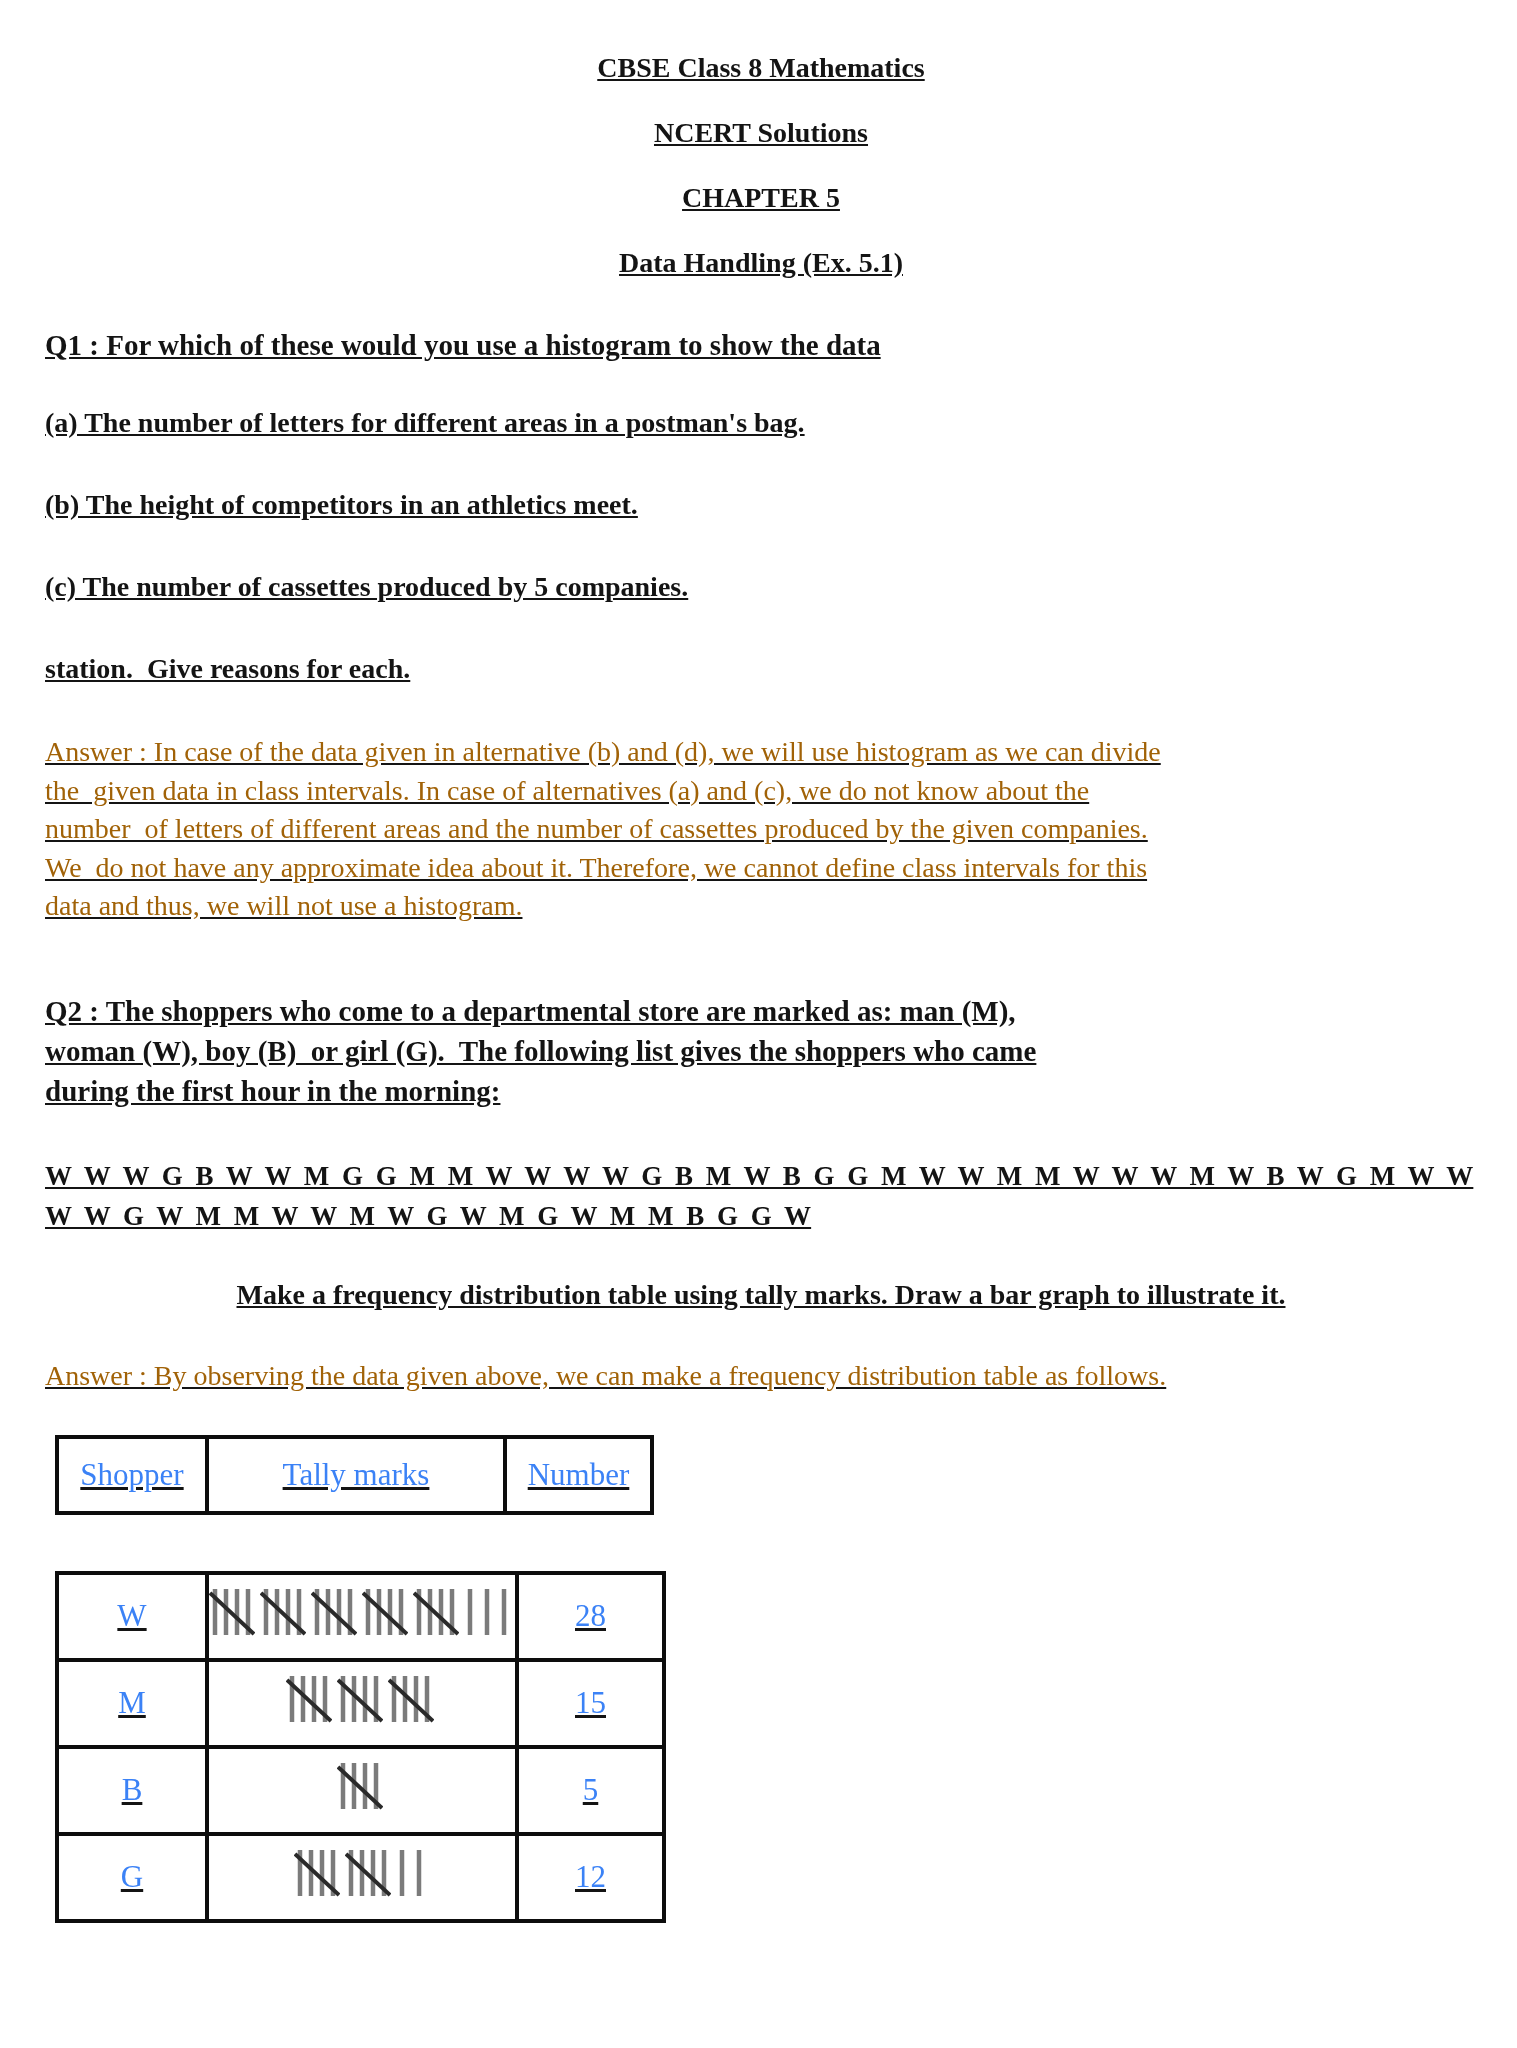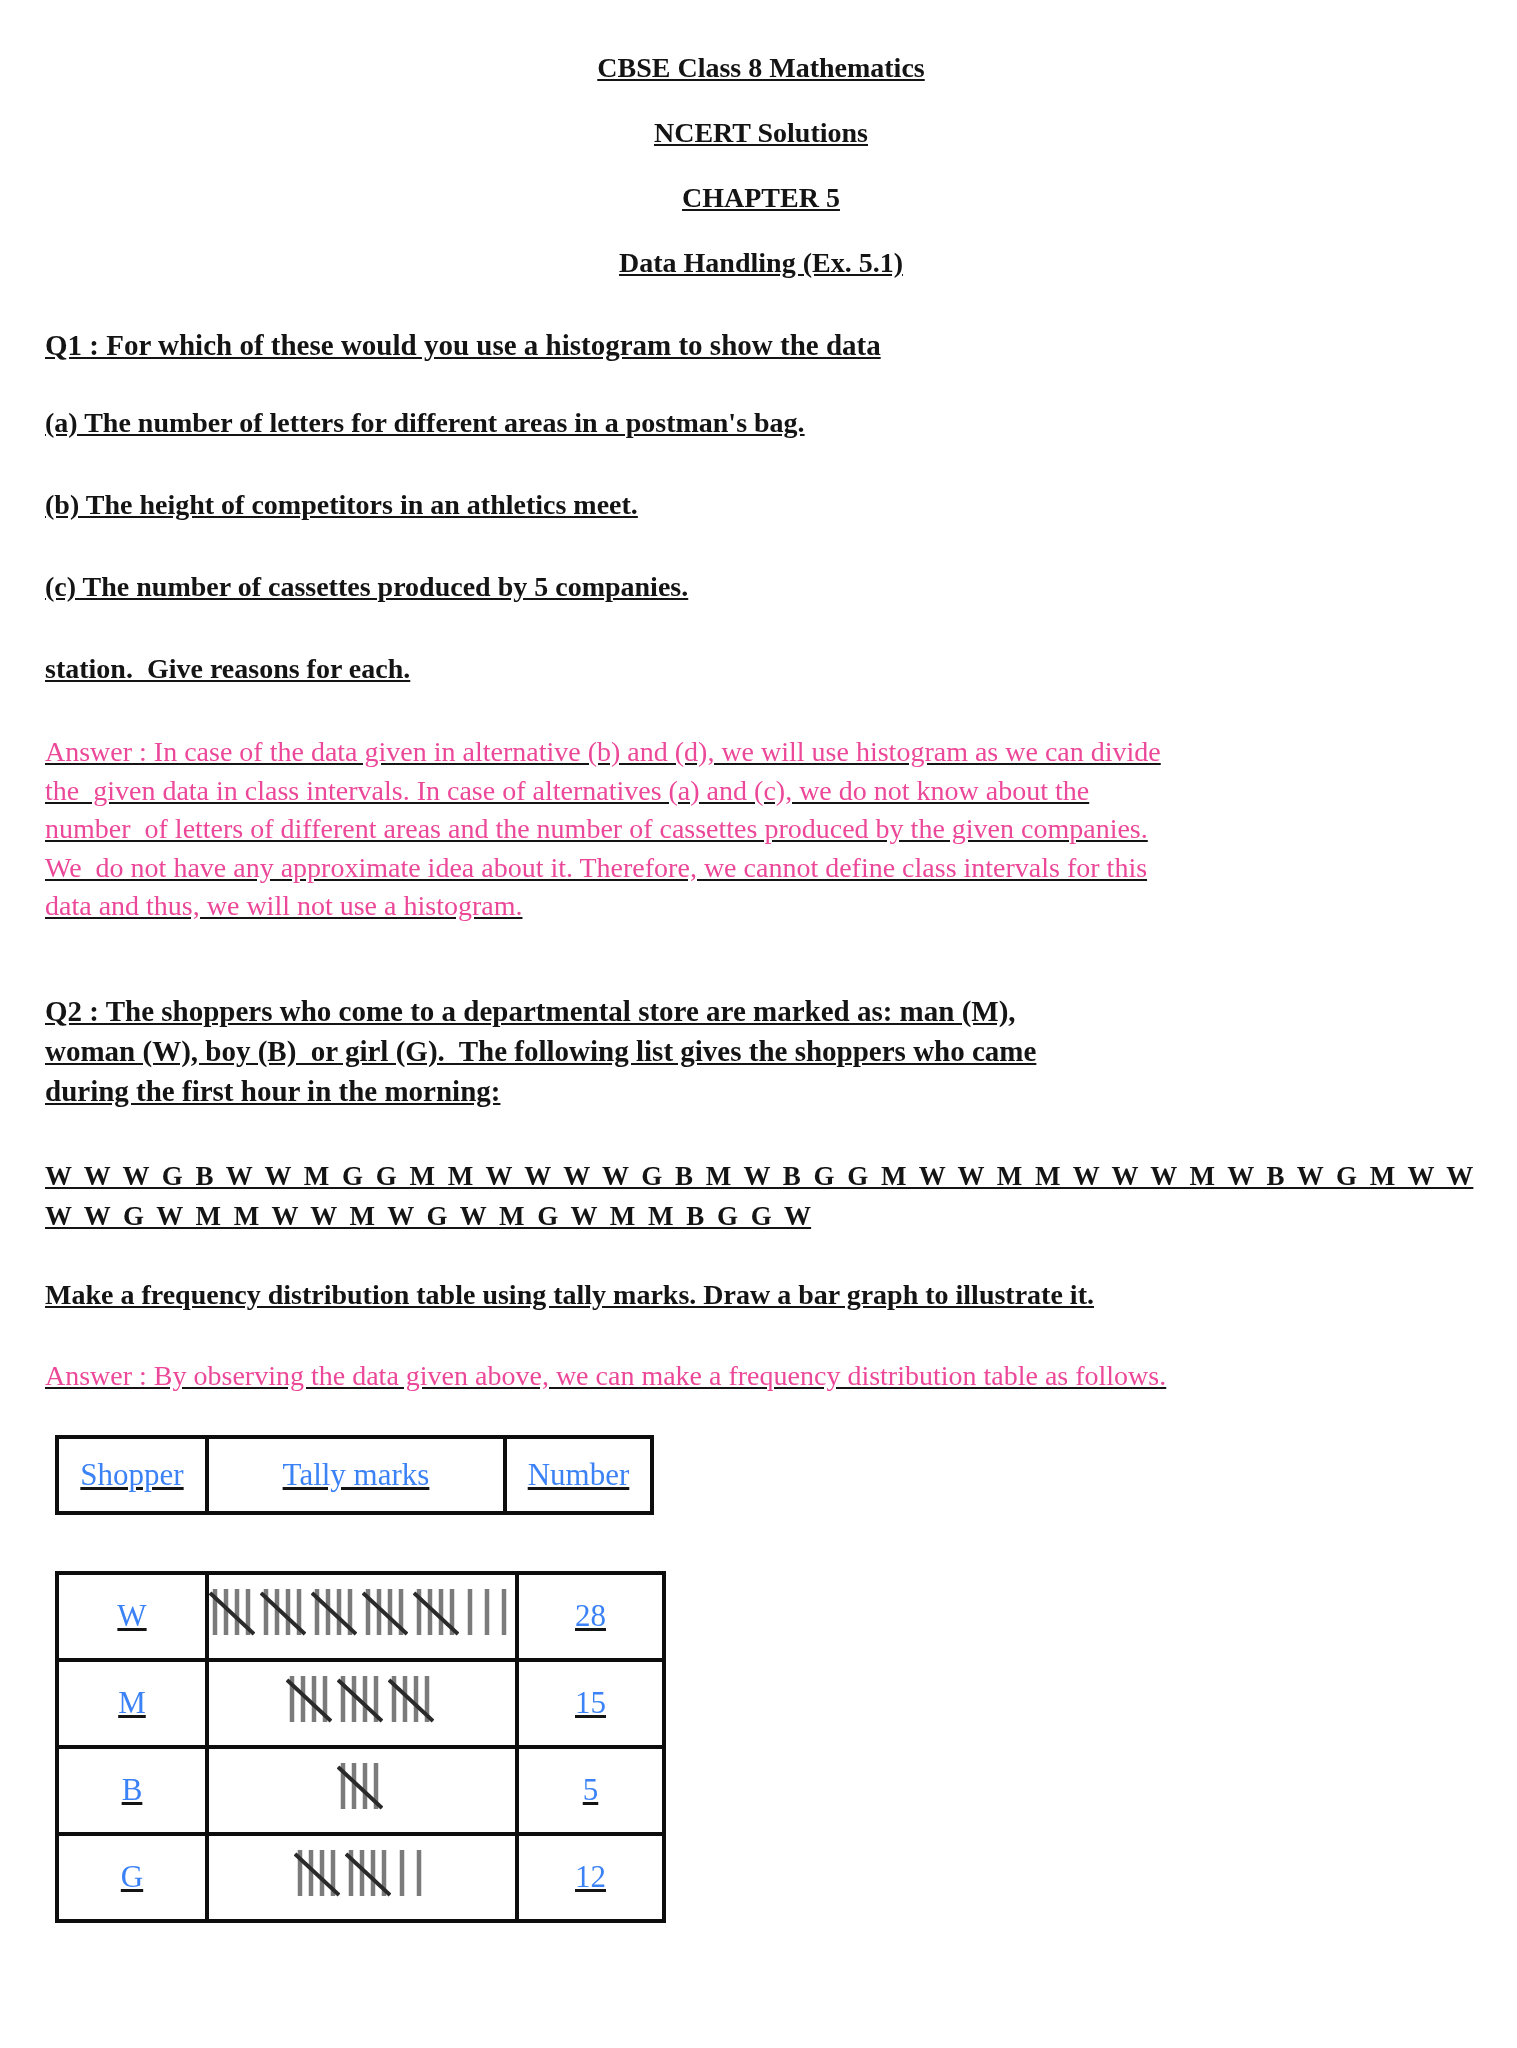--- a/index.html
+++ b/index.html
@@ -7,26 +7,26 @@
     width:1517px;height:2048px;background:#ffffff;position:relative;
     font-family:"Liberation Serif","DejaVu Serif",serif;color:#141414;
     overflow:hidden;margin:0 auto;text-decoration:underline;
   }
   .content{padding:54px 40px 0 45px;}
   .doc-heading{text-align:center;font-weight:bold;font-size:28px;line-height:28px;margin:0 0 37px 0;}
   .q-heading{font-weight:bold;font-size:29px;line-height:30px;margin:53px 0 0 0;white-space:pre-wrap;}
   .q-heading.multi{line-height:40px;}
   .q-item{font-weight:bold;font-size:28px;line-height:30px;margin:52px 0 0 0;white-space:pre-wrap;}
   .q-item.first{margin-top:48px;}
-  .answer{color:#ec4899;font-size:28px;line-height:38.5px;margin:49px 0 0 0;white-space:pre-wrap;}
+  .answer{color:#a16207;font-size:28px;line-height:38.5px;margin:49px 0 0 0;white-space:pre-wrap;}
   .answer.single{line-height:30px;margin-top:51px;}
   .q2-block{margin-top:65px;}
   .shopper-list{font-weight:bold;font-size:27px;line-height:40px;margin:45px 0 0 0;
     white-space:pre-wrap;word-spacing:6px;}
-  .instruction{font-weight:bold;font-size:28px;line-height:30px;margin:44px 0 0 0;white-space:pre-wrap;}
+  .instruction{font-weight:bold;font-size:28px;line-height:30px;margin:44px 0 0 0;white-space:pre-wrap;text-align:center;}
   table.freq{border-collapse:collapse;margin:44px 0 0 10px;table-layout:fixed;}
   table.freq.body{margin-top:56px;}
   table.freq td{border:4px solid #0d0d0d;text-align:center;vertical-align:middle;
     color:#3b82f6;font-size:31px;font-family:"Liberation Serif","DejaVu Serif",serif;padding:0;}
   table.freq .c1{width:146px;}
   table.freq .c2{width:294px;}
   table.freq .c3{width:143px;}
   table.freq.head td{height:72px;}
   table.freq.body td{height:83px;}
   .tally-wrap{display:inline-flex;align-items:center;justify-content:center;}

